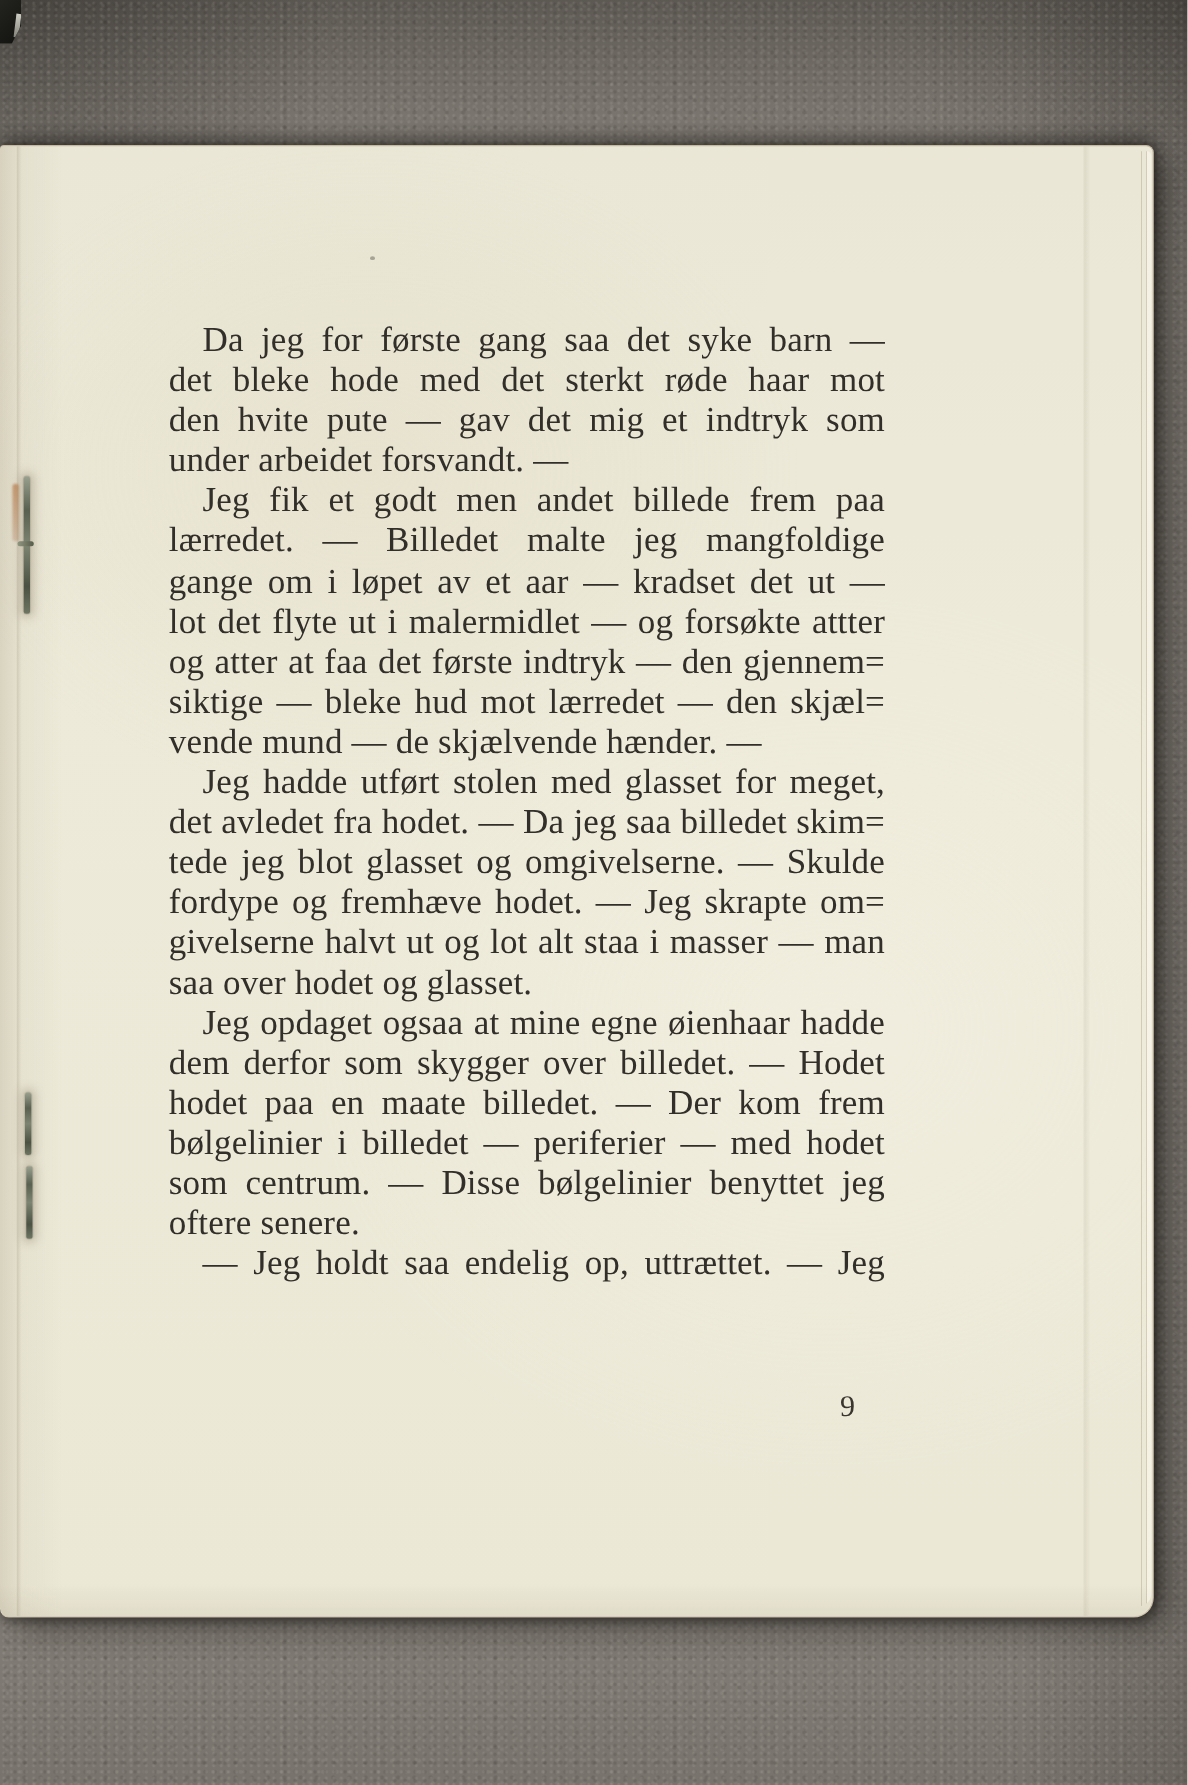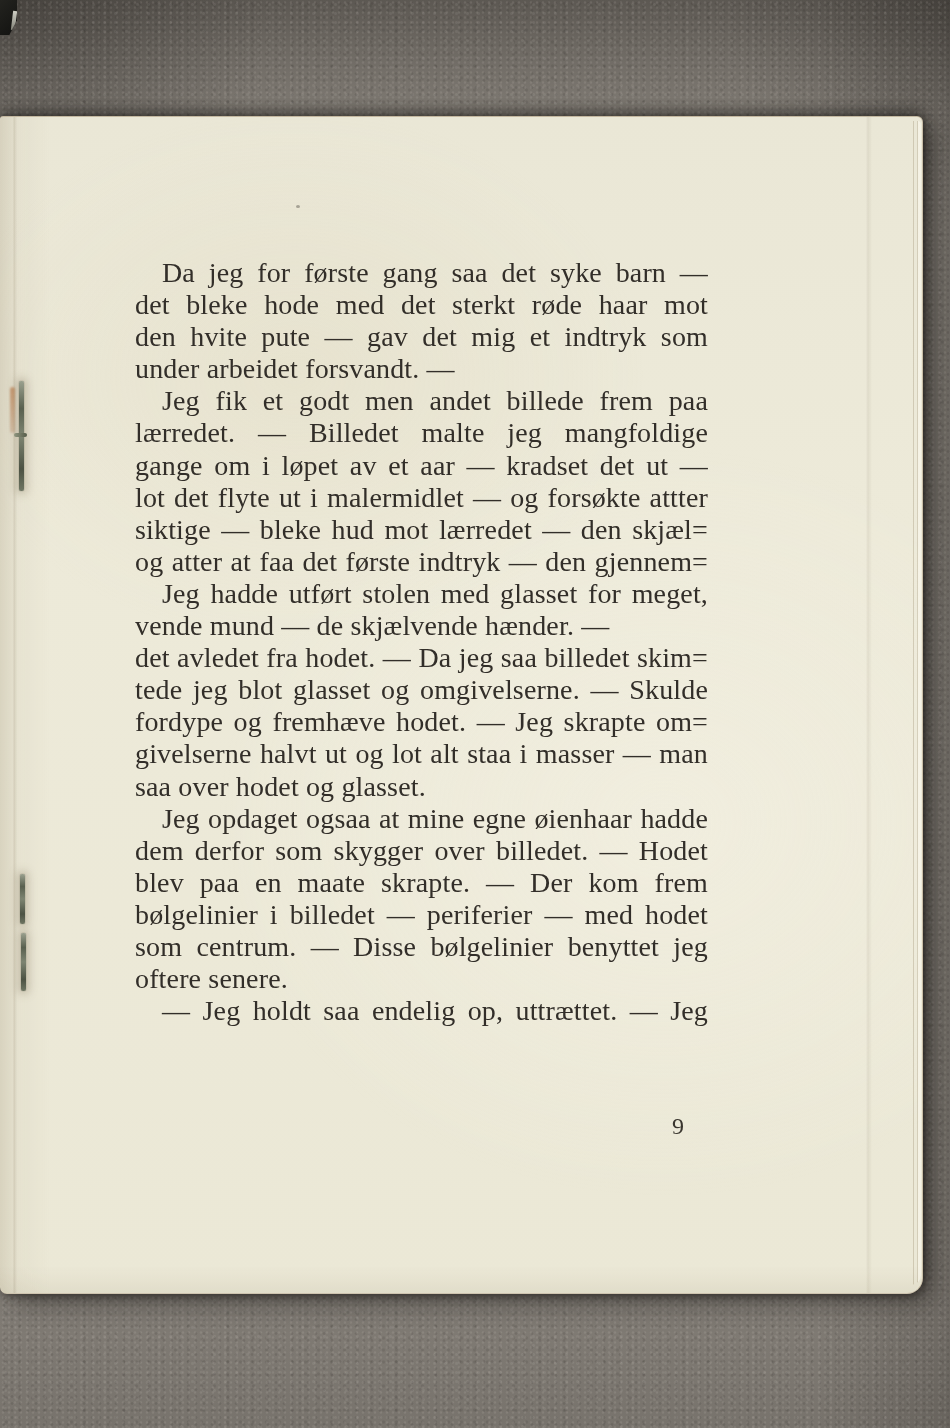--- a/index.html
+++ b/index.html
@@ -128,32 +128,32 @@
 
     <div class="text-block">
       <div class="ln ind">Da jeg for første gang saa det syke barn —</div>
       <div class="ln">det bleke hode med det sterkt røde haar mot</div>
       <div class="ln">den hvite pute — gav det mig et indtryk som</div>
       <div class="ln last">under arbeidet forsvandt. —</div>
       <div class="ln ind">Jeg fik et godt men andet billede frem paa</div>
       <div class="ln">lærredet. — Billedet malte jeg mangfoldige</div>
       <div class="ln">gange om i løpet av et aar — kradset det ut —</div>
       <div class="ln">lot det flyte ut i malermidlet — og forsøkte attter</div>
+      <div class="ln">og atter at faa det første indtryk — den gjennem=</div>
       <div class="ln">siktige — bleke hud mot lærredet — den skjæl=</div>
-      <div class="ln">og atter at faa det første indtryk — den gjennem=</div>
+      <div class="ln last">vende mund — de skjælvende hænder. —</div>
       <div class="ln ind">Jeg hadde utført stolen med glasset for meget,</div>
-      <div class="ln last">vende mund — de skjælvende hænder. —</div>
       <div class="ln">det avledet fra hodet. — Da jeg saa billedet skim=</div>
       <div class="ln">tede jeg blot glasset og omgivelserne. — Skulde</div>
       <div class="ln">fordype og fremhæve hodet. — Jeg skrapte om=</div>
       <div class="ln">givelserne halvt ut og lot alt staa i masser — man</div>
       <div class="ln last">saa over hodet og glasset.</div>
       <div class="ln ind">Jeg opdaget ogsaa at mine egne øienhaar hadde</div>
       <div class="ln">dem derfor som skygger over billedet. — Hodet</div>
-      <div class="ln">blev paa en maate skrapte. — Der kom frem</div>
+      <div class="ln">hodet paa en maate billedet. — Der kom frem</div>
       <div class="ln">bølgelinier i billedet — periferier — med hodet</div>
       <div class="ln">som centrum. — Disse bølgelinier benyttet jeg</div>
       <div class="ln last">oftere senere.</div>
       <div class="ln ind">— Jeg holdt saa endelig op, uttrættet. — Jeg</div>
     </div>
 
     <div class="page-number">9</div>
 
     <div class="page-edge-stack"></div>
   </div>

